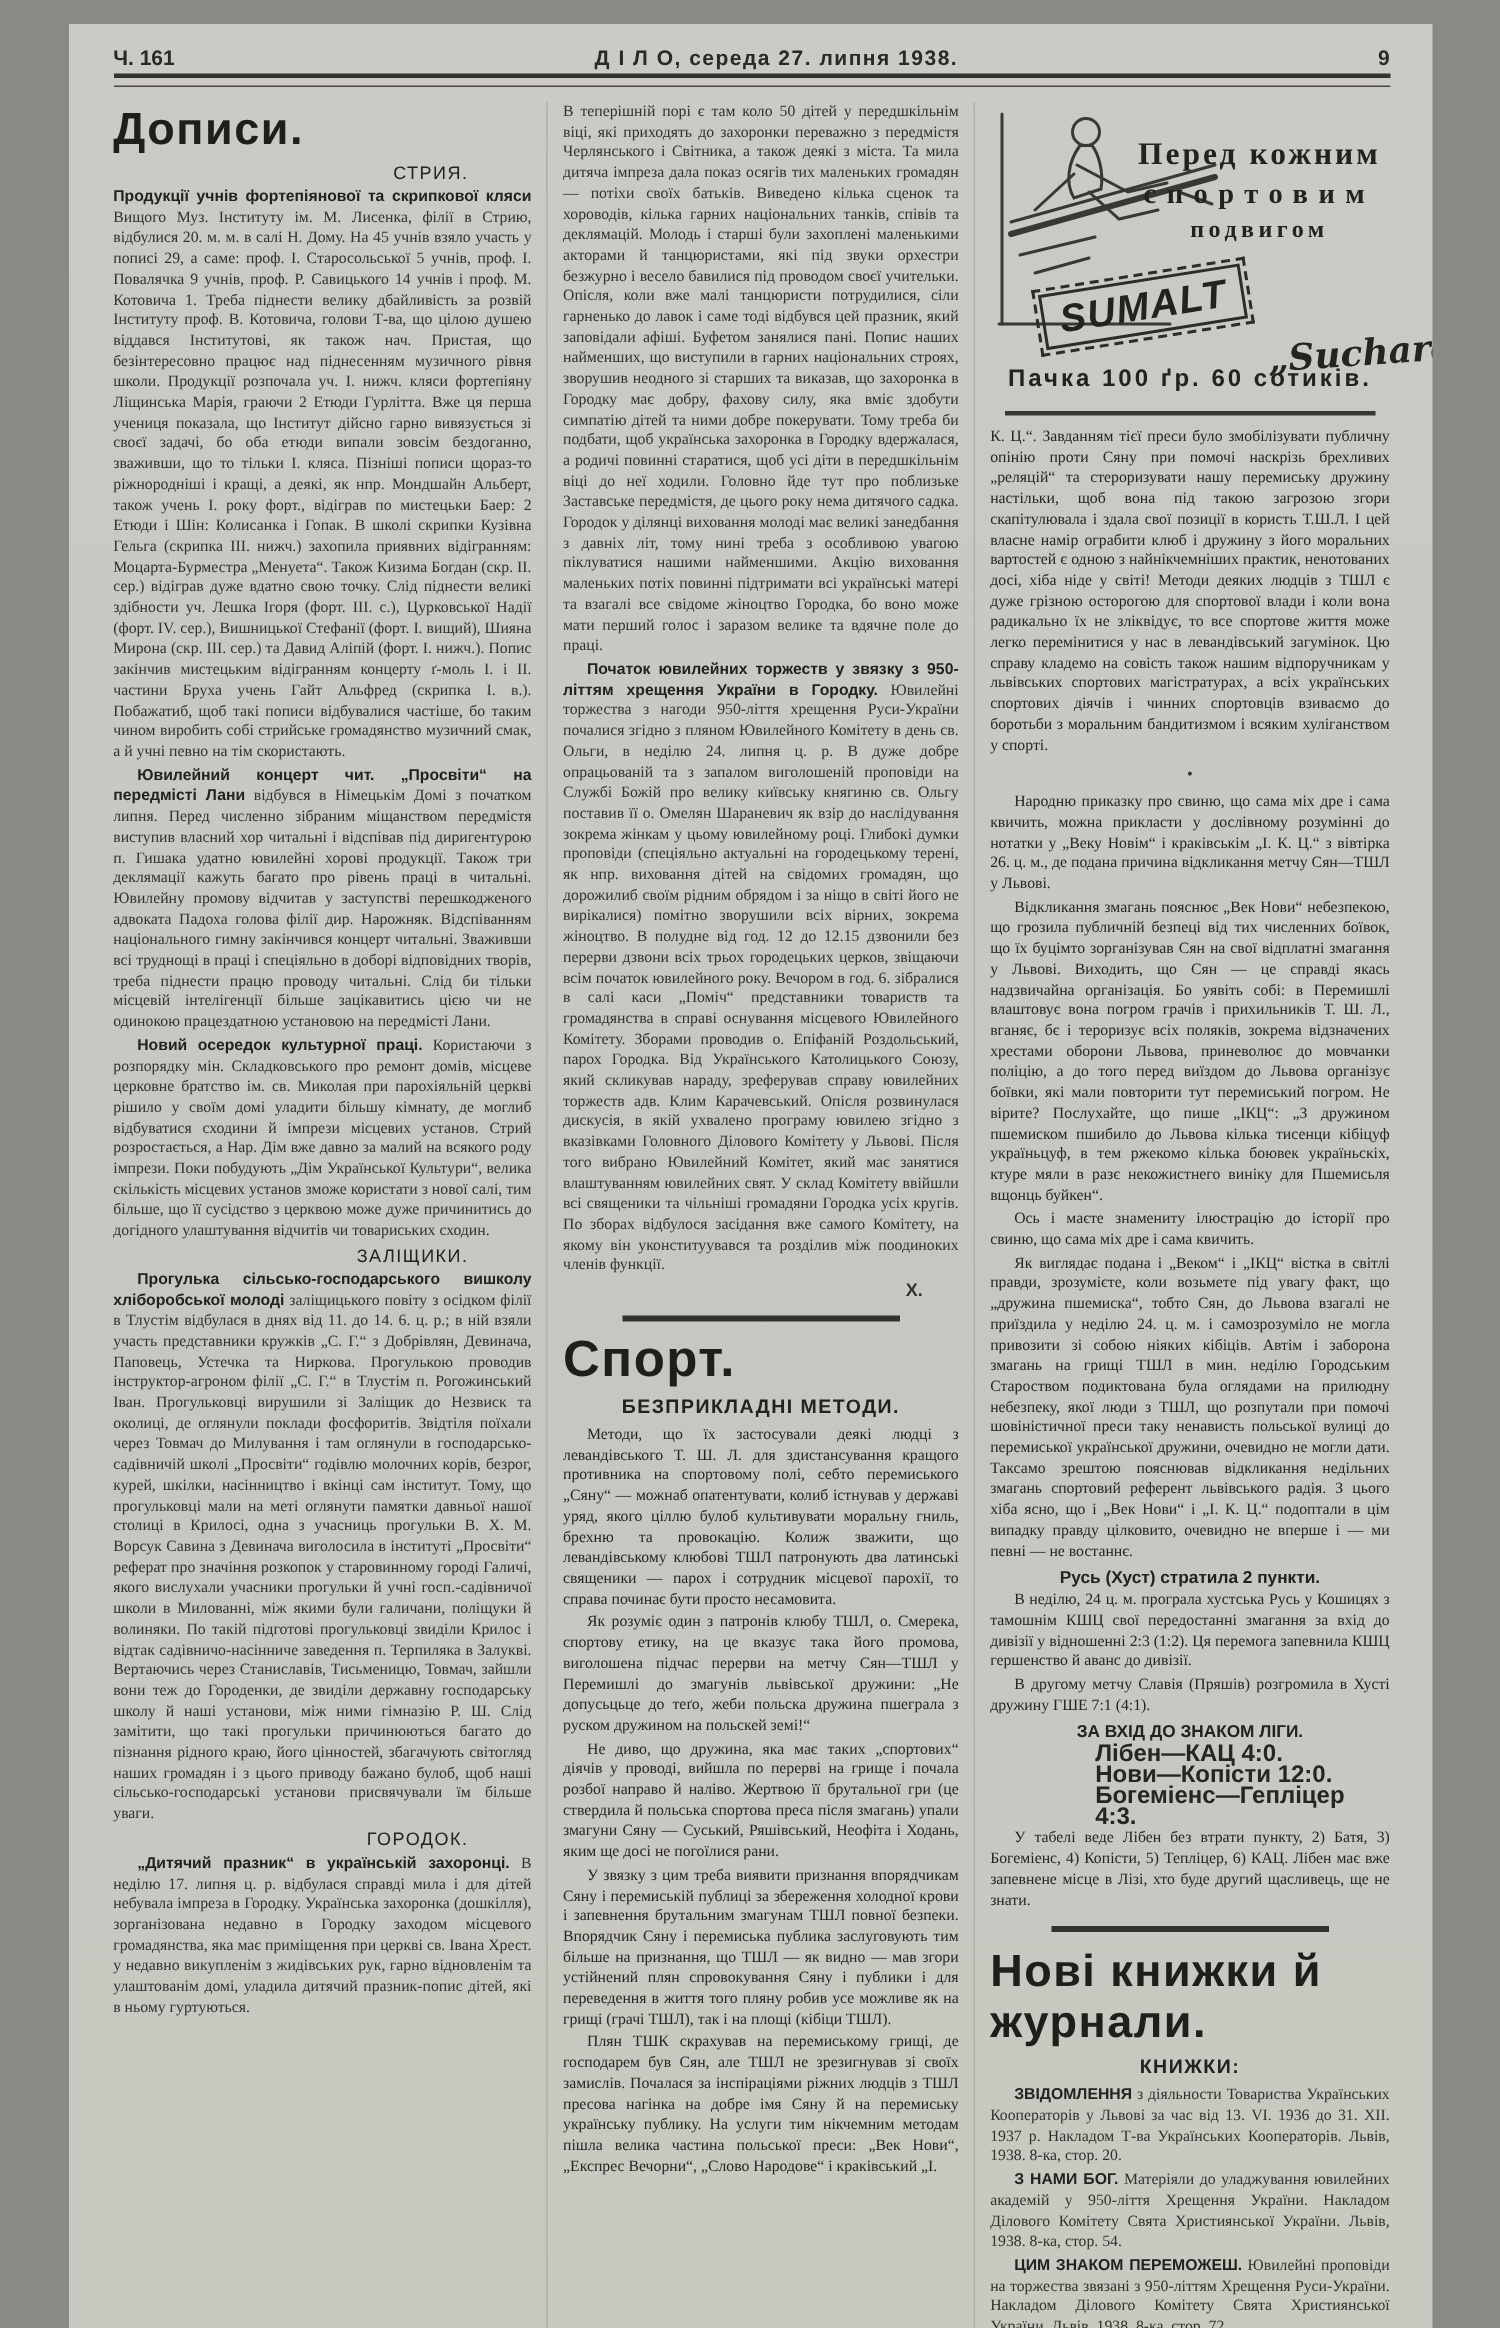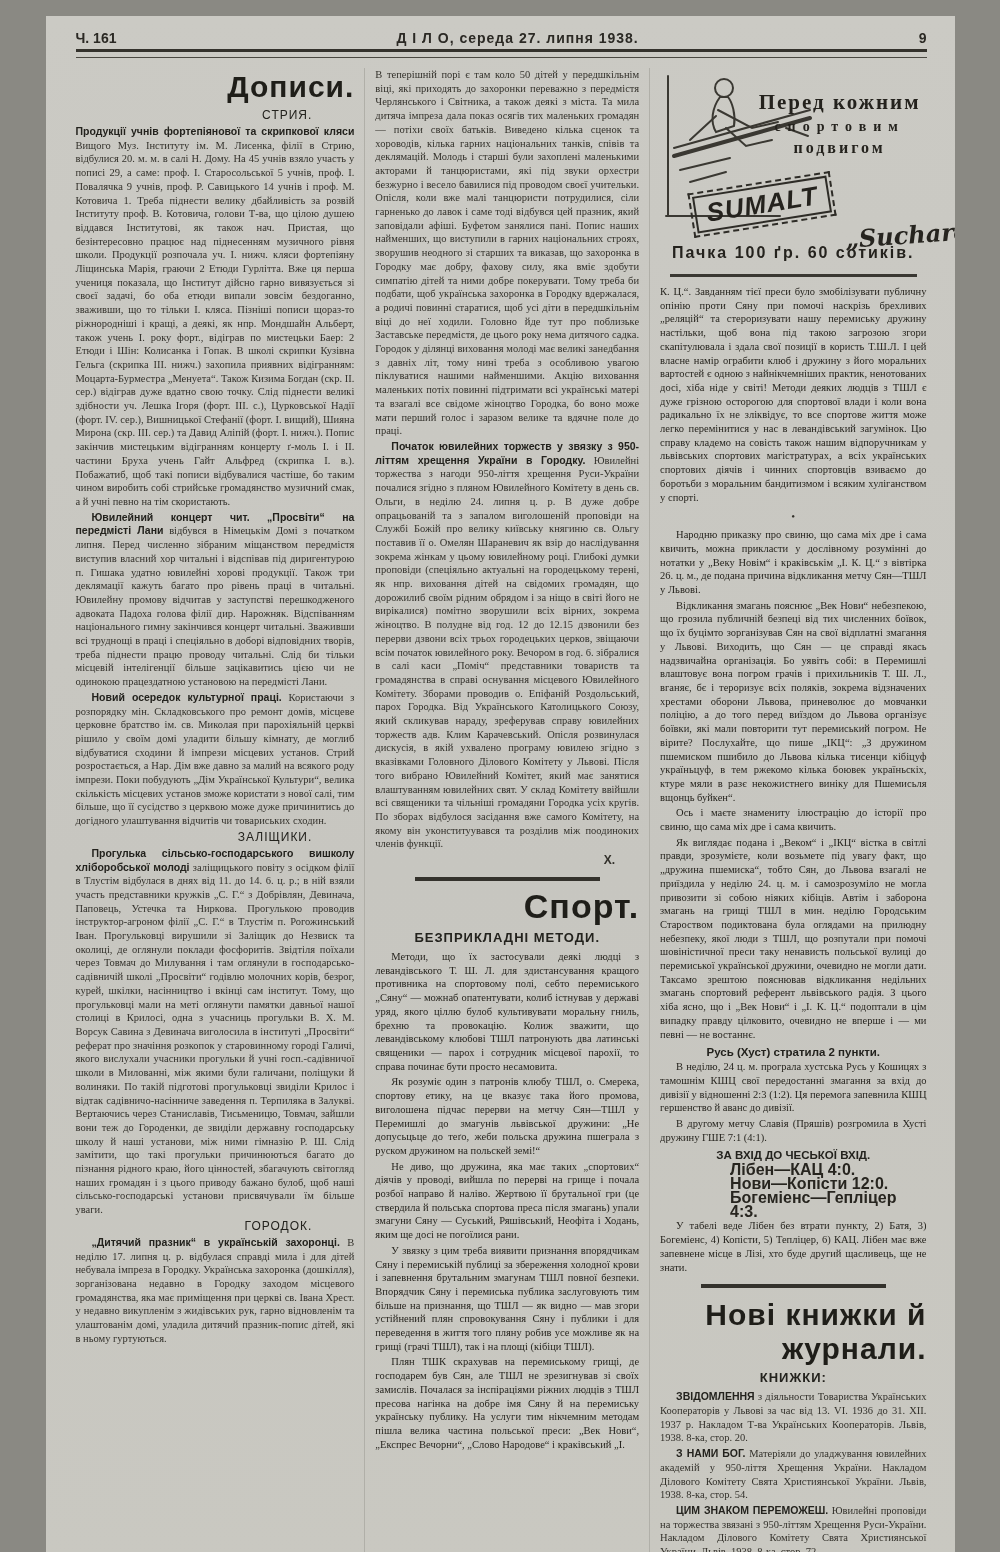--- a/index.html
+++ b/index.html
@@ -28,42 +28,42 @@
   .col{box-sizing:border-box;}
   .col-left{width:325px;padding-right:10px;border-right:1px solid #b0afa8;}
   .col-mid{width:318px;padding:0 10px;border-right:1px solid #b0afa8;}
   .col-right{width:310px;padding-left:10px;}
   
   p.body{font-size:10.5px;line-height:13.7px;text-align:justify;margin:0 0 2px 0;text-indent:16px;}
   p.noindent{text-indent:0;}
   .lead{font-family:"Liberation Sans","DejaVu Sans",sans-serif;font-weight:bold;color:#23221d;}
   .dark{color:#27251f;}
   h2.section{font-family:"Liberation Sans","DejaVu Sans",sans-serif;font-weight:bold;
-             font-size:30px;text-align:right;margin:2px 0 4px 0;color:#1f1e19;letter-spacing:1px;}
+             font-size:30px;text-align:left;margin:2px 0 4px 0;color:#1f1e19;letter-spacing:1px;}
   h2.sport{font-size:34px;margin:6px 0 0 0;}
   h2.books{font-size:30px;margin:10px 0 2px 0;}
   .dateline{font-family:"Liberation Sans","DejaVu Sans",sans-serif;font-weight:normal;
             font-size:12px;text-align:right;padding-right:42px;margin:1px 0 3px 0;color:#23221d;letter-spacing:1px;}
   .subhead-center{font-family:"Liberation Sans","DejaVu Sans",sans-serif;font-weight:bold;
             font-size:13px;text-align:center;margin:4px 0 5px 0;color:#23221d;letter-spacing:1px;}
   .signature{font-family:"Liberation Sans","DejaVu Sans",sans-serif;font-weight:bold;
              font-size:12px;text-align:right;padding-right:24px;margin:2px 0;}
   .short-rule{width:185px;height:4px;background:#34322c;margin:10px auto 2px auto;}
   .bullet{text-align:center;font-size:11px;margin:6px 0;}
   .score-line{font-size:16px;line-height:14px;font-family:Liberation Sans, sans-serif;
               font-weight:bold;color:#27251f;padding-left:70px;}
   .center-bold{font-family:"Liberation Sans","DejaVu Sans",sans-serif;font-weight:bold;
                font-size:11.5px;text-align:center;margin:5px 0 2px 0;color:#23221d;}
   
   .ad{position:relative;height:202px;margin-bottom:2px;}
   .ad-rule{height:3px;background:#3a3832;margin:4px 10px 8px 10px;}
   .ad-art{position:absolute;left:0;top:2px;}
   .ad-headline{position:absolute;right:6px;top:22px;text-align:center;color:#24221d;}
   .ad-headline .l1{font-size:21px;font-weight:bold;letter-spacing:2px;}
-  .ad-headline .l2{font-size:14px;font-weight:bold;letter-spacing:7px;margin-top:4px;}
+  .ad-headline .l2{font-size:19px;font-weight:bold;letter-spacing:7px;margin-top:4px;}
   .ad-headline .l3{font-size:16px;font-weight:bold;letter-spacing:3px;margin-top:4px;}
   .stamp{position:absolute;left:30px;top:114px;transform:rotate(-9deg);
          border:2px dashed #2e2c27;padding:2px;background:transparent;}
   .stamp-inner{border:2px solid #2e2c27;padding:1px 10px;
          font-family:"Liberation Sans","DejaVu Sans",sans-serif;
          font-weight:bold;font-style:italic;font-size:26px;letter-spacing:1px;color:#24221d;}
   .suchard{position:absolute;left:185px;top:152px;font-family:"DejaVu Serif",serif;
            font-style:italic;font-weight:bold;font-size:24px;transform:rotate(-4deg);color:#26241f;}
   .ad-price{position:absolute;left:0;right:0;top:176px;text-align:center;
             font-family:"Liberation Sans","DejaVu Sans",sans-serif;
@@ -156,21 +156,21 @@
       <div class="bullet">•</div>
       <p class="body dark">Народню приказку про свиню, що сама міх дре і сама квичить, можна прикласти у дослівному розумінні до нотатки у „Веку Новім“ і краківськім „І. К. Ц.“ з вівтірка 26. ц. м., де подана причина відкликання метчу Сян—ТШЛ у Львові.</p>
       <p class="body dark">Відкликання змагань пояснює „Век Нови“ небезпекою, що грозила публичній безпеці від тих численних боївок, що їх буцімто зорганізував Сян на свої відплатні змагання у Львові. Виходить, що Сян — це справді якась надзвичайна організація. Бо уявіть собі: в Перемишлі влаштовує вона погром грачів і прихильників Т. Ш. Л., вганяє, бє і тероризує всіх поляків, зокрема відзначених хрестами оборони Львова, приневолює до мовчанки поліцію, а до того перед виїздом до Львова організує боївки, які мали повторити тут перемиський погром. Не вірите? Послухайте, що пише „ІКЦ“: „З дружином пшемиском пшибило до Львова кілька тисенци кібіцуф україньцуф, в тем ржекомо кілька боювек україньскіх, ктуре мяли в разє некожистнего виніку для Пшемисьля вщонць буйкен“.</p>
       <p class="body dark">Ось і маєте знамениту ілюстрацію до історії про свиню, що сама міх дре і сама квичить.</p>
       <p class="body dark">Як виглядає подана і „Веком“ і „ІКЦ“ вістка в світлі правди, зрозумієте, коли возьмете під увагу факт, що „дружина пшемиска“, тобто Сян, до Львова взагалі не приїздила у неділю 24. ц. м. і самозрозуміло не могла привозити зі собою ніяких кібіців. Автім і заборона змагань на грищі ТШЛ в мин. неділю Городським Староством подиктована була оглядами на прилюдну небезпеку, якої люди з ТШЛ, що розпутали при помочі шовіністичної преси таку ненависть польської вулиці до перемиської української дружини, очевидно не могли дати. Таксамо зрештою пояснював відкликання недільних змагань спортовий референт львівського радія. З цього хіба ясно, що і „Век Нови“ і „І. К. Ц.“ подоптали в цім випадку правду цілковито, очевидно не вперше і — ми певні — не востаннє.</p>
 
       <div class="center-bold">Русь (Хуст) стратила 2 пункти.</div>
       <p class="body dark">В неділю, 24 ц. м. програла хустська Русь у Кошицях з тамошнім КШЦ свої передостанні змагання за вхід до дивізії у відношенні 2:3 (1:2). Ця перемога запевнила КШЦ гершенство й аванс до дивізії.</p>
       <p class="body dark">В другому метчу Славія (Пряшів) розгромила в Хусті дружину ГШЕ 7:1 (4:1).</p>
 
-      <div class="center-bold">ЗА ВХІД ДО ЧЕСЬКОЇ ВХІД.</div>
+      <div class="center-bold">ЗА ВХІД ДО ЗНАКОМ ЛІГИ.</div>
       <div class="score-line">Лібен—КАЦ 4:0.</div>
       <div class="score-line">Нови—Копісти 12:0.</div>
       <div class="score-line">Богеміенс—Гепліцер 4:3.</div>
       <p class="body dark">У табелі веде Лібен без втрати пункту, 2) Батя, 3) Богеміенс, 4) Копісти, 5) Тепліцер, 6) КАЦ. Лібен має вже запевнене місце в Лізі, хто буде другий щасливець, ще не знати.</p>
 
       <div class="short-rule"></div>
       <h2 class="section books">Нові книжки й журнали.</h2>
       <div class="subhead-center">КНИЖКИ:</div>
 
       <p class="body"><span class="lead">ЗВІДОМЛЕННЯ</span><span> з діяльности Товариства Українських Кооператорів у Львові за час від 13. VI. 1936 до 31. XII. 1937 р. Накладом Т-ва Українських Кооператорів. Львів, 1938. 8-ка, стор. 20.</span></p>

